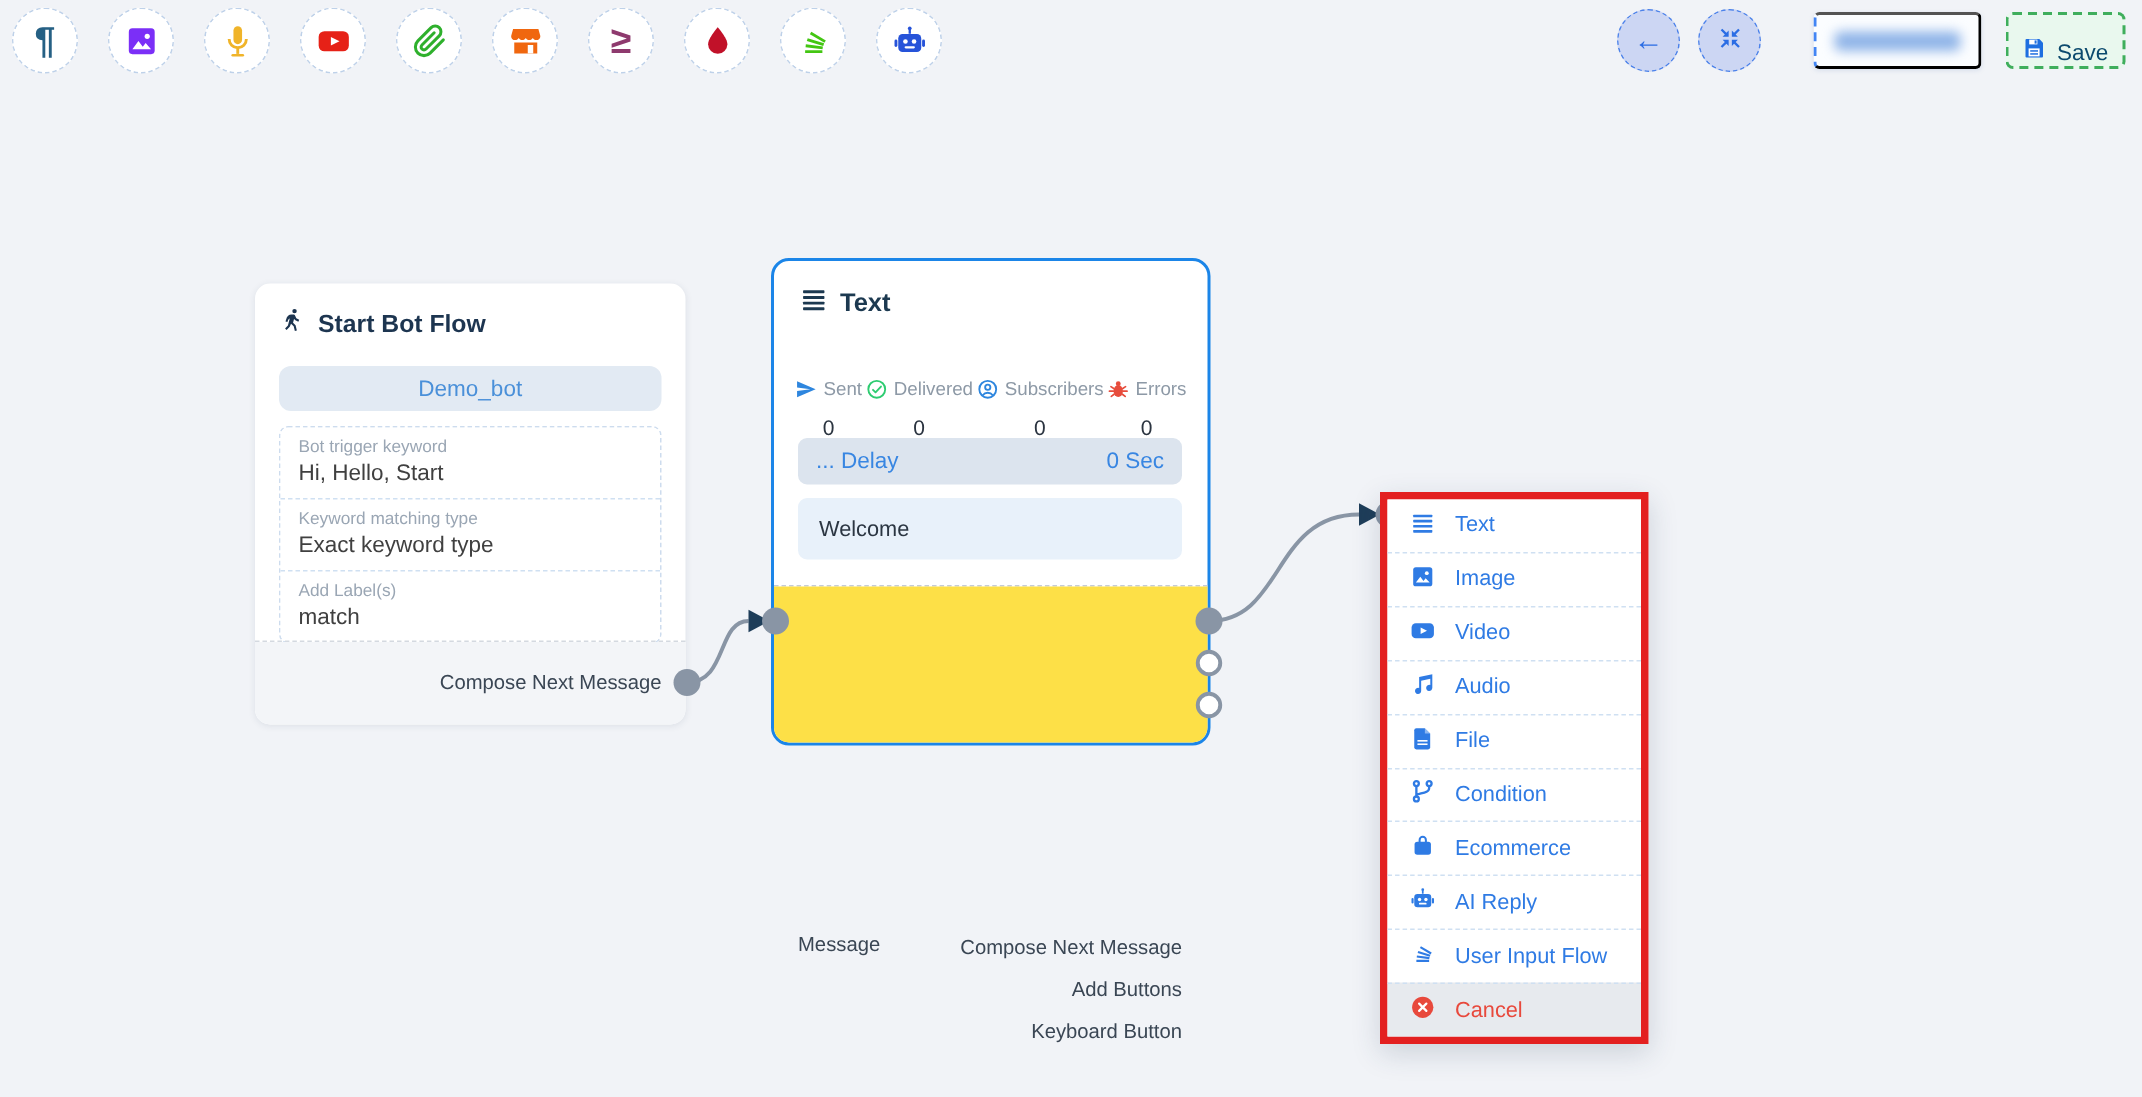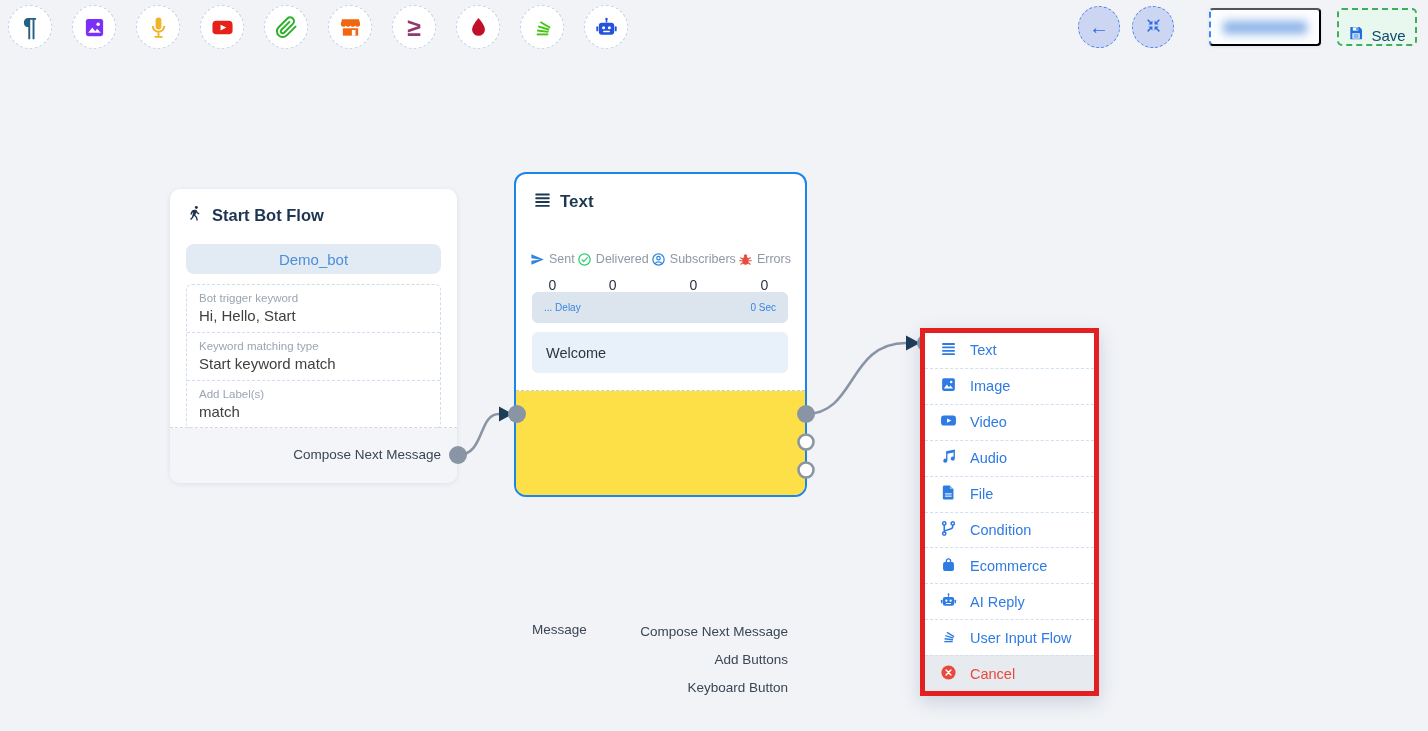--- a/index.html
+++ b/index.html
@@ -55,21 +55,21 @@
   #text-node { left:514px; top:172px; width:293px; height:325px; border:2px solid #1b85e8; border-radius:12px; }
   #text-node .node-header { font-size:17px; color:#1c3950; }
   #text-node .node-header svg { width:19px; height:19px; }
   .stats-row { position:absolute; left:14px; right:14px; top:66px; display:flex; justify-content:space-between; }
   .stat { display:flex; flex-direction:column; align-items:center; }
   .stat-top { display:flex; gap:4px; font-size:12.5px; color:#8d99a6;margin-top:12px; }
   .stat-top svg { width:15px; height:15px; }
   .stat-value { margin-top:7px; font-size:14px; color:#2b3440; }
   .delay-row { position:absolute; left:16px; right:17px; top:118px; height:31px; background:#dce4ee;
     border-radius:6px; display:flex; align-items:center; justify-content:space-between; padding:0 12px;
-    color:#3886e2; font-size:10px; cursor:pointer; }
+    color:#3886e2; font-size:15px; cursor:pointer; }
   .message-box { position:absolute; left:16px; right:17px; top:158px; height:41px; background:#e8f1fa;
     border-radius:6px; display:flex; align-items:center; padding:0 14px; font-size:14.5px; color:#2b3642;
     cursor:pointer; }
   .text-divider { position:absolute; left:0; right:0; top:216px; border-top:1.5px dashed #c5ccd6; }
   .text-footer { position:absolute; left:0; right:0; top:217px; bottom:0; background:#fde047;
     border-radius:0 0 10px 10px; }
   .text-footer .in-label { position:absolute; left:16px; top:231px; font-size:13.5px; color:#3a4654; }
   .text-footer .out-label { position:absolute; right:17px; font-size:13.5px; color:#3a4654; white-space:nowrap; }
 
   
@@ -209,21 +209,21 @@
       <span>Start Bot Flow</span>
     </div>
     <button class="demo-btn">Demo_bot</button>
     <div class="fields-box">
       <div class="field">
         <div class="field-label">Bot trigger keyword</div>
         <div class="field-value">Hi, Hello, Start</div>
       </div>
       <div class="field">
         <div class="field-label">Keyword matching type</div>
-        <div class="field-value">Start keyword match</div>
+        <div class="field-value">Exact keyword type</div>
       </div>
       <div class="field">
         <div class="field-label">Add Label(s)</div>
         <div class="field-value">match</div>
       </div>
     </div>
     <div class="start-divider"></div>
     <div class="start-footer">
       <span class="port-label">Compose Next Message</span>
     </div>

